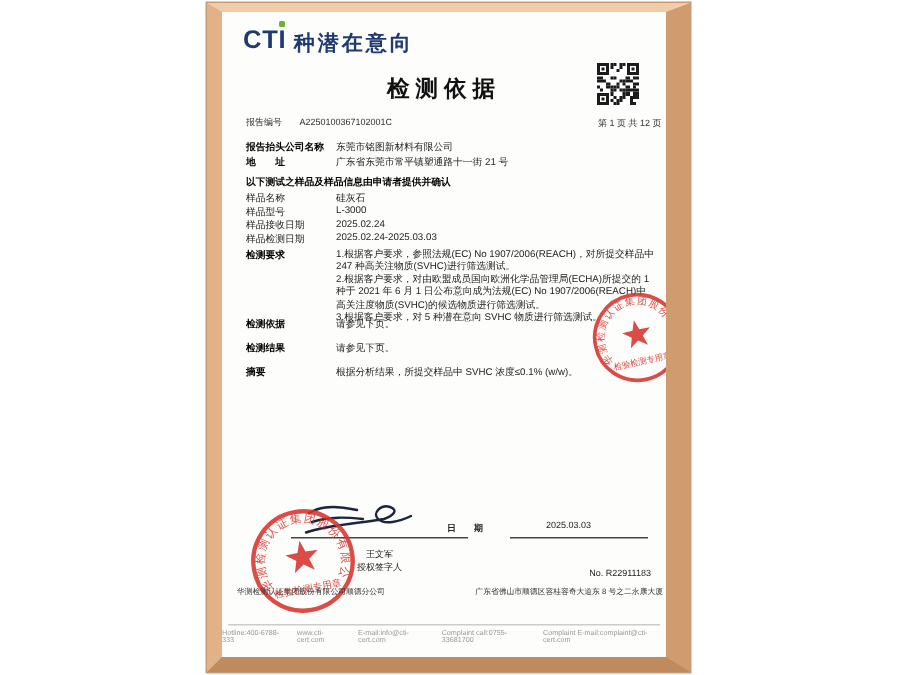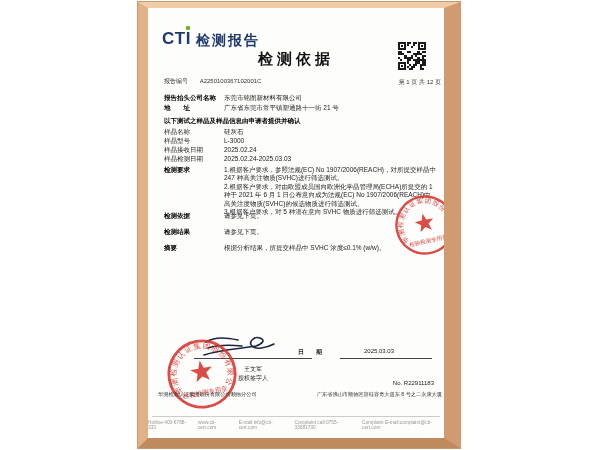--- a/index.html
+++ b/index.html
@@ -11,21 +11,21 @@
   .frame{
     position:absolute;left:138px;top:2px;width:322px;height:446px;box-sizing:border-box;
     border-style:solid;border-width:6px 16px 10px 10px;
     border-color:#f0cda8 #d09c6f #bf8a5e #e2b287;
     box-shadow:0 0 0 1px #c79a73, inset 0 0 0 1px #b98a61;
     background:#fdfdfc;
   }
   .page{position:absolute;inset:0;overflow:hidden;background:#fdfdfc;}
   .abs{position:absolute;}
   
-  .logo{left:14px;top:10px;display:flex;align-items:flex-end;gap:5px;margin-top:12px;}
+  .logo{left:14px;top:10px;display:flex;align-items:flex-end;gap:5px;}
   .logo .cti{font-size:17px;font-weight:bold;color:#1f3a6e;letter-spacing:.5px;line-height:1;position:relative;}
   .logo .cti .idot{position:absolute;right:1px;top:-4px;width:4px;height:4px;background:#6db32b;border-radius:1px;}
   .logo .cn{font-size:14px;font-weight:bold;color:#1f3a6e;letter-spacing:2px;line-height:1;}
   .title{left:0;right:0;top:42px;text-align:center;font-size:15px;font-weight:bold;color:#111;letter-spacing:4px;}
   .qr{left:250px;top:34px;width:28px;height:28px;display:grid;
       grid-template-columns:repeat(13,1fr);grid-template-rows:repeat(13,1fr);background:#fff;}
   .qr i{background:#1b1b1b;}
   .fp{position:absolute;width:8px;height:8px;border:2px solid #1b1b1b;box-sizing:border-box;background:#fff;}
   .fp::after{content:"";position:absolute;inset:1px;background:#1b1b1b;}
   .lbl{font-weight:bold;color:#000;}
@@ -47,21 +47,21 @@
   .footer{left:0;right:0;top:412px;display:flex;justify-content:center;gap:7px;font-size:4.8px;color:#999;}
 </style>
 </head>
 <body>
 
 <div class="frame">
   <div class="page">
 
     <div class="abs logo">
       <span class="cti"><span>CTI</span><span class="idot"></span></span>
-      <span class="cn">检测报告</span>
+      <span class="cn">种潜在意向</span>
     </div>
 
     <div class="abs title">检测依据</div>
 
     <div class="abs qr" id="qr">
         <s></s>
         <s></s>
         <s></s>
         <s></s>
         <i></i>

